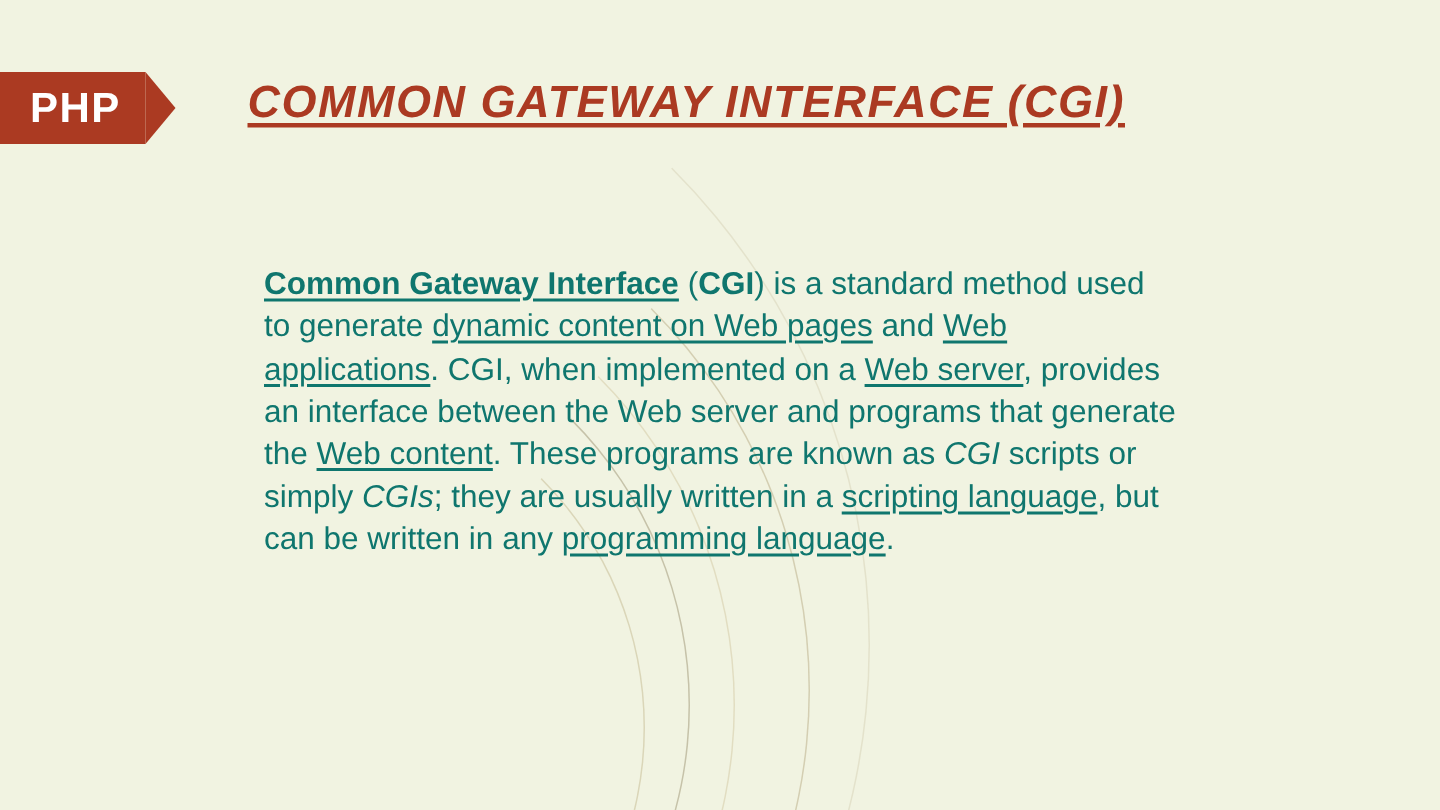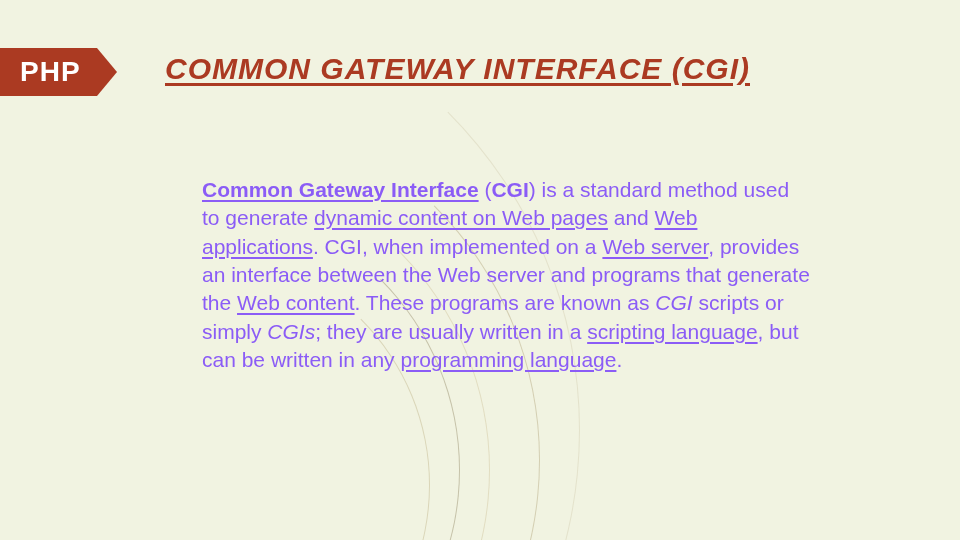--- a/index.html
+++ b/index.html
@@ -63,25 +63,25 @@
     font-style: italic;
     color: #ab3a22;
     text-decoration: underline;
     text-underline-offset: 4px;
     letter-spacing: 1px;
     margin-left: 39px;
   }
 
   .body-text {
     position: absolute;
-    left: 202px; top: 176px;
+    left: 176px; top: 176px;
     width: 610px;
     font-size: 21px;
     line-height: 1.35;
-    color: #8b5cf6;
+    color: #0f766e;
   }
   .body-text b { font-weight: 700; }
   .body-text .ul { text-decoration: underline; text-underline-offset: 3px; }
   .body-text .it { font-style: italic; }
 </style>
 </head>
 <body>
 
 <div class="wisps">
   <div class="wisp w5"></div>

